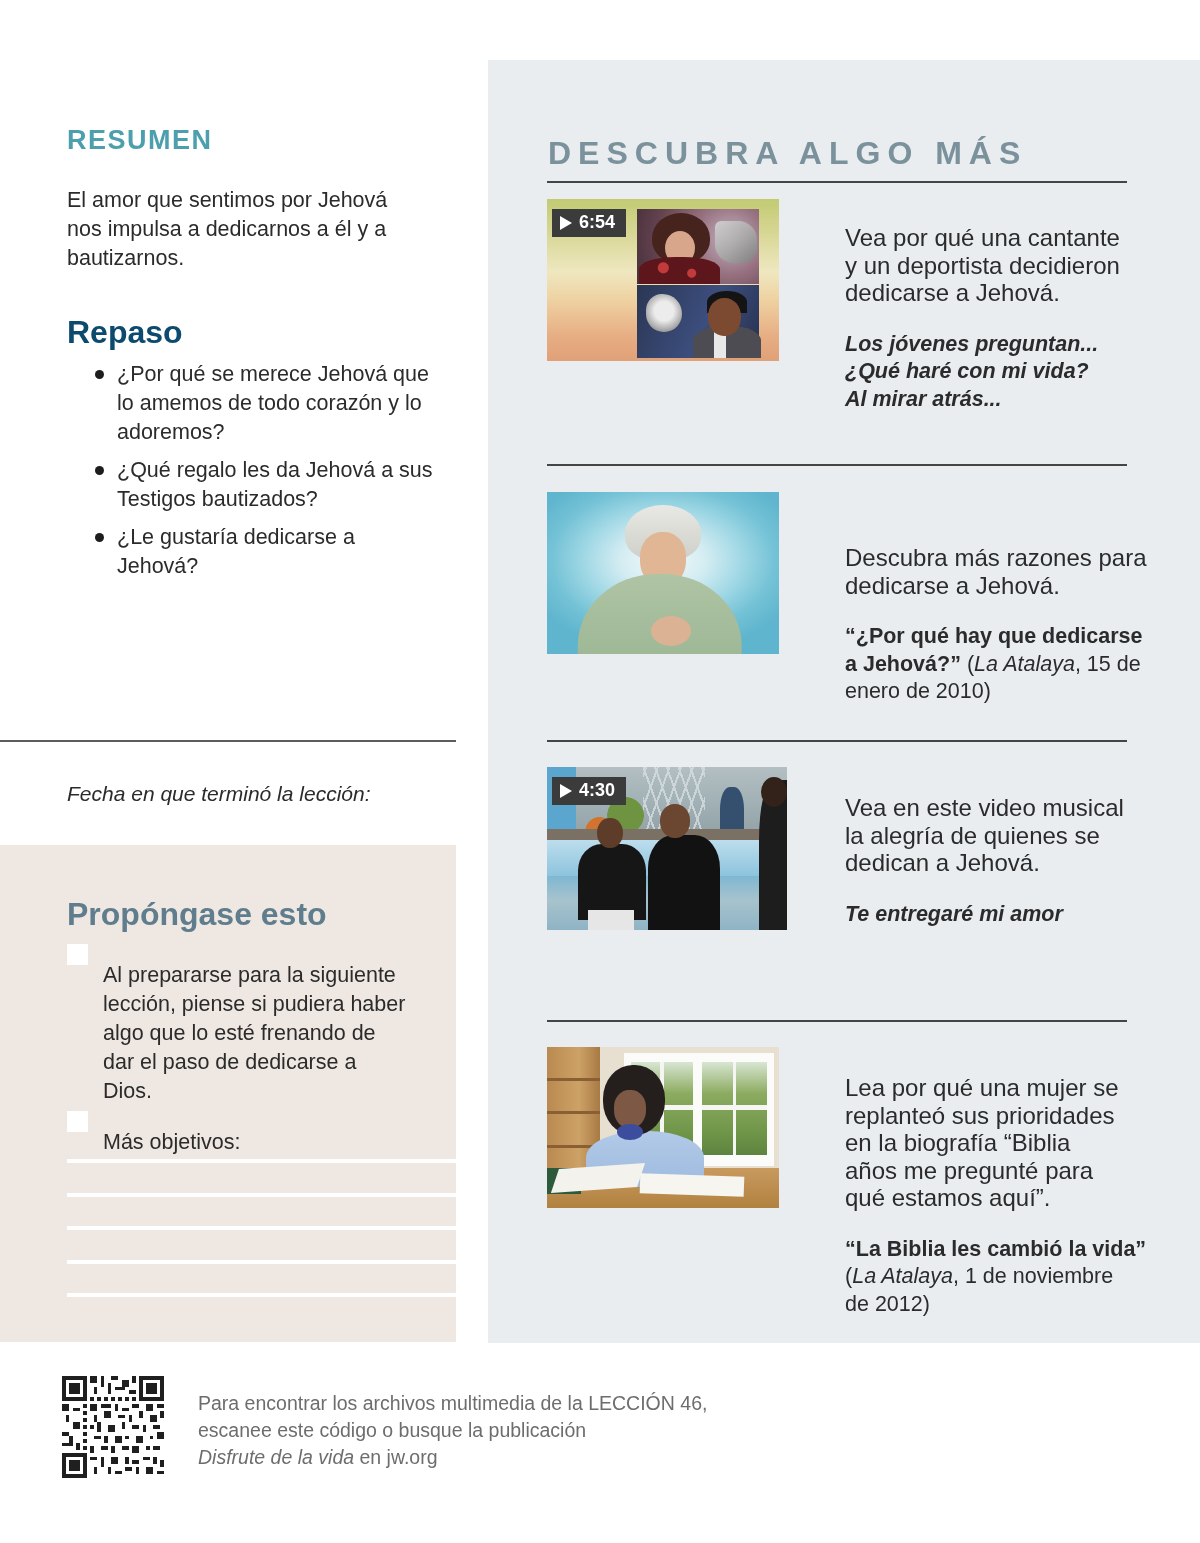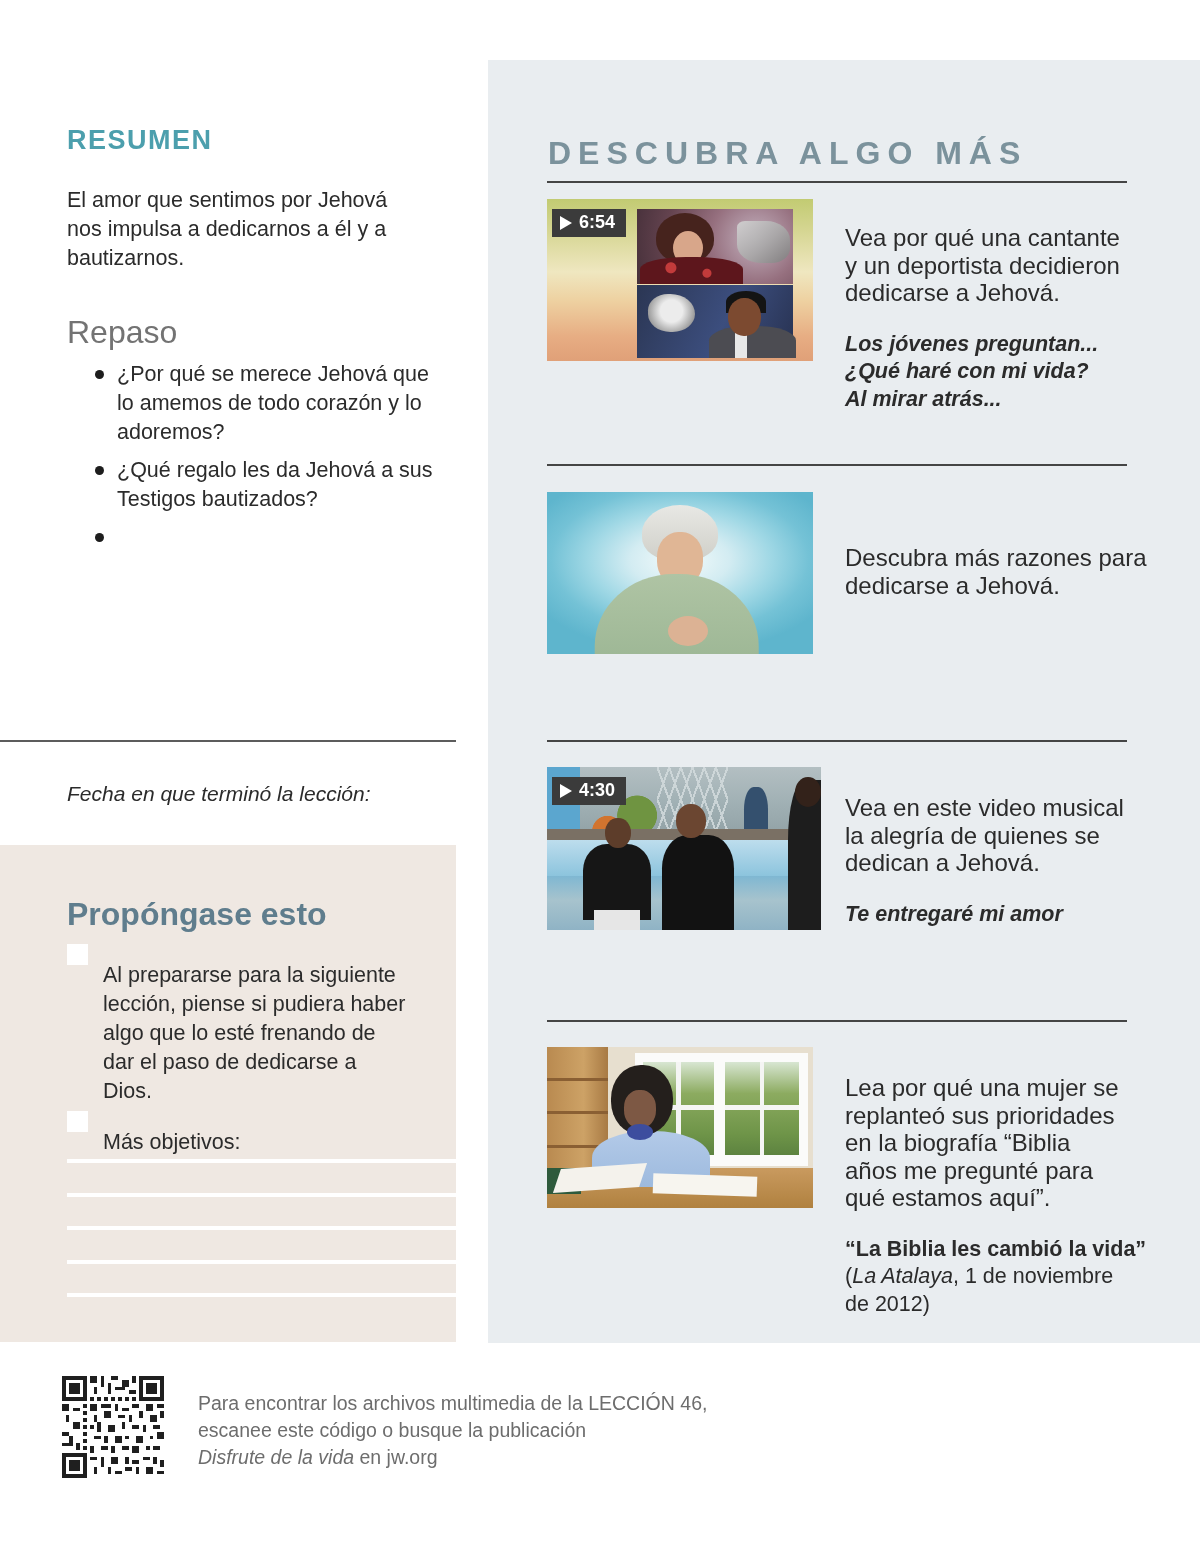--- a/index.html
+++ b/index.html
@@ -7,21 +7,21 @@
     width:1200px;height:1543px;position:relative;background:#ffffff;
     font-family:"Liberation Sans","DejaVu Sans",sans-serif;color:#2b2b2b;
     overflow:hidden;
   }
   .abs{position:absolute;}
   .pre{white-space:pre-line;}
 
   
   #resumen-title{left:67px;top:107px;font-size:27px;font-weight:700;letter-spacing:1.5px;color:#4c9fad;}
   #resumen-body{left:67px;top:164px;font-size:21.5px;line-height:29px;}
-  #repaso-title{left:67px;top:287px;font-size:32px;font-weight:400;color:#737373;}
+  #repaso-title{left:67px;top:287px;font-size:32px;font-weight:700;color:#0c4a6e;}
   #repaso-list{left:95px;top:360px;width:362px;}
   .q-item{display:flex;gap:13px;margin-bottom:9px;font-size:21.5px;line-height:29px;}
   .q-dot{flex:none;width:9px;height:9px;border-radius:50%;background:#1d1d1d;margin-top:10px;}
   #left-divider{left:0;top:740px;width:456px;height:2px;background:#5c5c5c;}
   #fecha-label{left:67px;top:761px;font-size:21px;font-style:italic;}
 
   #goals-box{left:0;top:845px;width:456px;height:497px;background:#efe8e2;}
   #goals-title{left:67px;top:869px;font-size:32px;font-weight:600;color:#5f7d8d;}
   .goal-check{width:21px;height:21px;background:#ffffff;}
   #goal-check-1{left:67px;top:944px;}
@@ -37,21 +37,21 @@
   #div-1{top:181px;} #div-2{top:464px;} #div-3{top:740px;} #div-4{top:1020px;}
 
   .media-text{left:845px;width:305px;}
   #text-1{top:200px;} #text-2{top:520px;} #text-3{top:770px;} #text-4{top:1050px;}
   .desc{font-size:24px;line-height:27.5px;color:#2b2b2b;}
   .ref{margin-top:13px;font-size:21.5px;line-height:27.5px;}
   .bi{font-weight:700;font-style:italic;}
   .b{font-weight:700;}
   .i{font-style:italic;}
 
-  .thumb{left:547px;width:266px;overflow:hidden;background:#cccccc;}
+  .thumb{left:547px;width:232px;overflow:hidden;background:#cccccc;}
   #thumb-1{top:199px;height:162px;}
   #thumb-2{top:492px;height:162px;}
   #thumb-3{top:767px;height:163px;padding-left:8px;}
   #thumb-4{top:1047px;height:161px;}
   .badge{position:absolute;left:5px;top:10px;z-index:5;background:#3b3b3b;color:#ffffff;
     font-size:18px;font-weight:700;display:flex;align-items:center;gap:7px;padding:3px 11px 4px 8px;}
   .play{width:0;height:0;border-left:12px solid #ffffff;border-top:7px solid transparent;border-bottom:7px solid transparent;}
 
   
   #thumb-1{background:linear-gradient(180deg,#c2cb72 0%,#d6d693 20%,#efe7c0 45%,#eed2a2 62%,#e7ad83 85%,#e0a078 100%);}
@@ -151,20 +151,22 @@
 lo amemos de todo corazón y lo
 adoremos?</span>
   </div>
   <div class="q-item">
     <span class="q-dot"></span>
     <span class="pre">¿Qué regalo les da Jehová a sus
 Testigos bautizados?</span>
   </div>
   <div class="q-item">
     <span class="q-dot"></span>
+    <span class="pre">¿Le gustaría dedicarse a
+Jehová?</span>
   </div>
 </div>
 
 <div class="abs" id="left-divider"></div>
 <p class="abs" id="fecha-label">Fecha en que terminó la lección:</p>
 
 <div class="abs" id="goals-box"></div>
 <h2 class="abs" id="goals-title">Propóngase esto</h2>
 <div class="abs goal-check" id="goal-check-1"></div>
 <p class="abs pre" id="goal-text-1">Al prepararse para la siguiente
@@ -219,20 +221,23 @@
 
 <div class="abs thumb" id="thumb-2">
   <div class="t2-hair"></div>
   <div class="t2-face"></div>
   <div class="t2-body"></div>
   <div class="t2-hands"></div>
 </div>
 <div class="abs media-text" id="text-2">
   <p class="desc pre">Descubra más razones para
 dedicarse a Jehová.</p>
+  <p class="ref pre"><span class="b">“¿Por qué hay que dedicarse
+a Jehová?” </span><span>(</span><span class="i">La Atalaya</span><span>, 15 de
+enero de 2010)</span></p>
 </div>
 
 <div class="abs thumb" id="thumb-3">
   <div class="badge">
     <span class="play"></span>
     <span>4:30</span>
   </div>
   <div class="t3-stage"></div>
   <div class="t3-truss"></div>
   <div class="t3-figure"></div>

